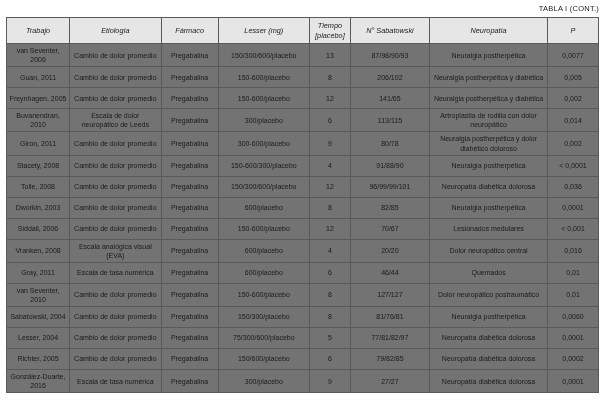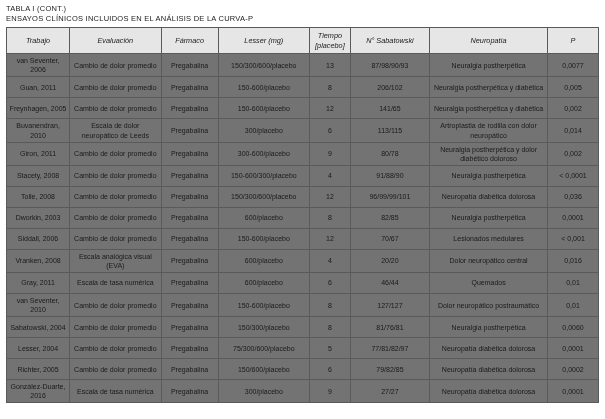--- a/index.html
+++ b/index.html
@@ -13,21 +13,21 @@
     -webkit-font-smoothing: antialiased;
   }
   .page {
     box-sizing: border-box;
     width: 605px;
     height: 419px;
     padding: 4px 6px 2px 6px;
     overflow: hidden;
   }
   .caption {
-    text-align: left;
+    text-align: right;
     font-size: 7.5px;
     line-height: 1.35;
     letter-spacing: 0.25px;
     margin-bottom: 3px;
     color: #222;
   }
   table {
     border-collapse: collapse;
     table-layout: fixed;
     width: 593px;
@@ -58,38 +58,37 @@
   col.c6 { width: 78px; }
   col.c7 { width: 116px; }
   col.c8 { width: 50px; }
 </style>
 </head>
 <body>
 
 <div class="page">
   <div class="caption">
     <div>TABLA I (CONT.)</div>
-    <div>ENSAYOS CLÍNICOS INCLUIDOS EN EL ANÁLISIS DE LA CURVA-P</div>
   </div>
 
   <table>
     <colgroup>
       <col class="c1">
         <col class="c2">
         <col class="c3">
         <col class="c4">
       <col class="c5">
         <col class="c6">
         <col class="c7">
         <col class="c8">
     </colgroup>
     <thead>
       <tr>
           <th>Trabajo</th>
-          <th>Evaluación</th>
+          <th>Etiología</th>
           <th>Fármaco</th>
           <th>Lesser (mg)</th>
           <th>Tiempo [placebo]</th>
           <th>N° Sabatowski</th>
           <th>Neuropatía</th>
           <th>P</th>
         </tr>
     </thead>
     <tbody>
         <tr>

